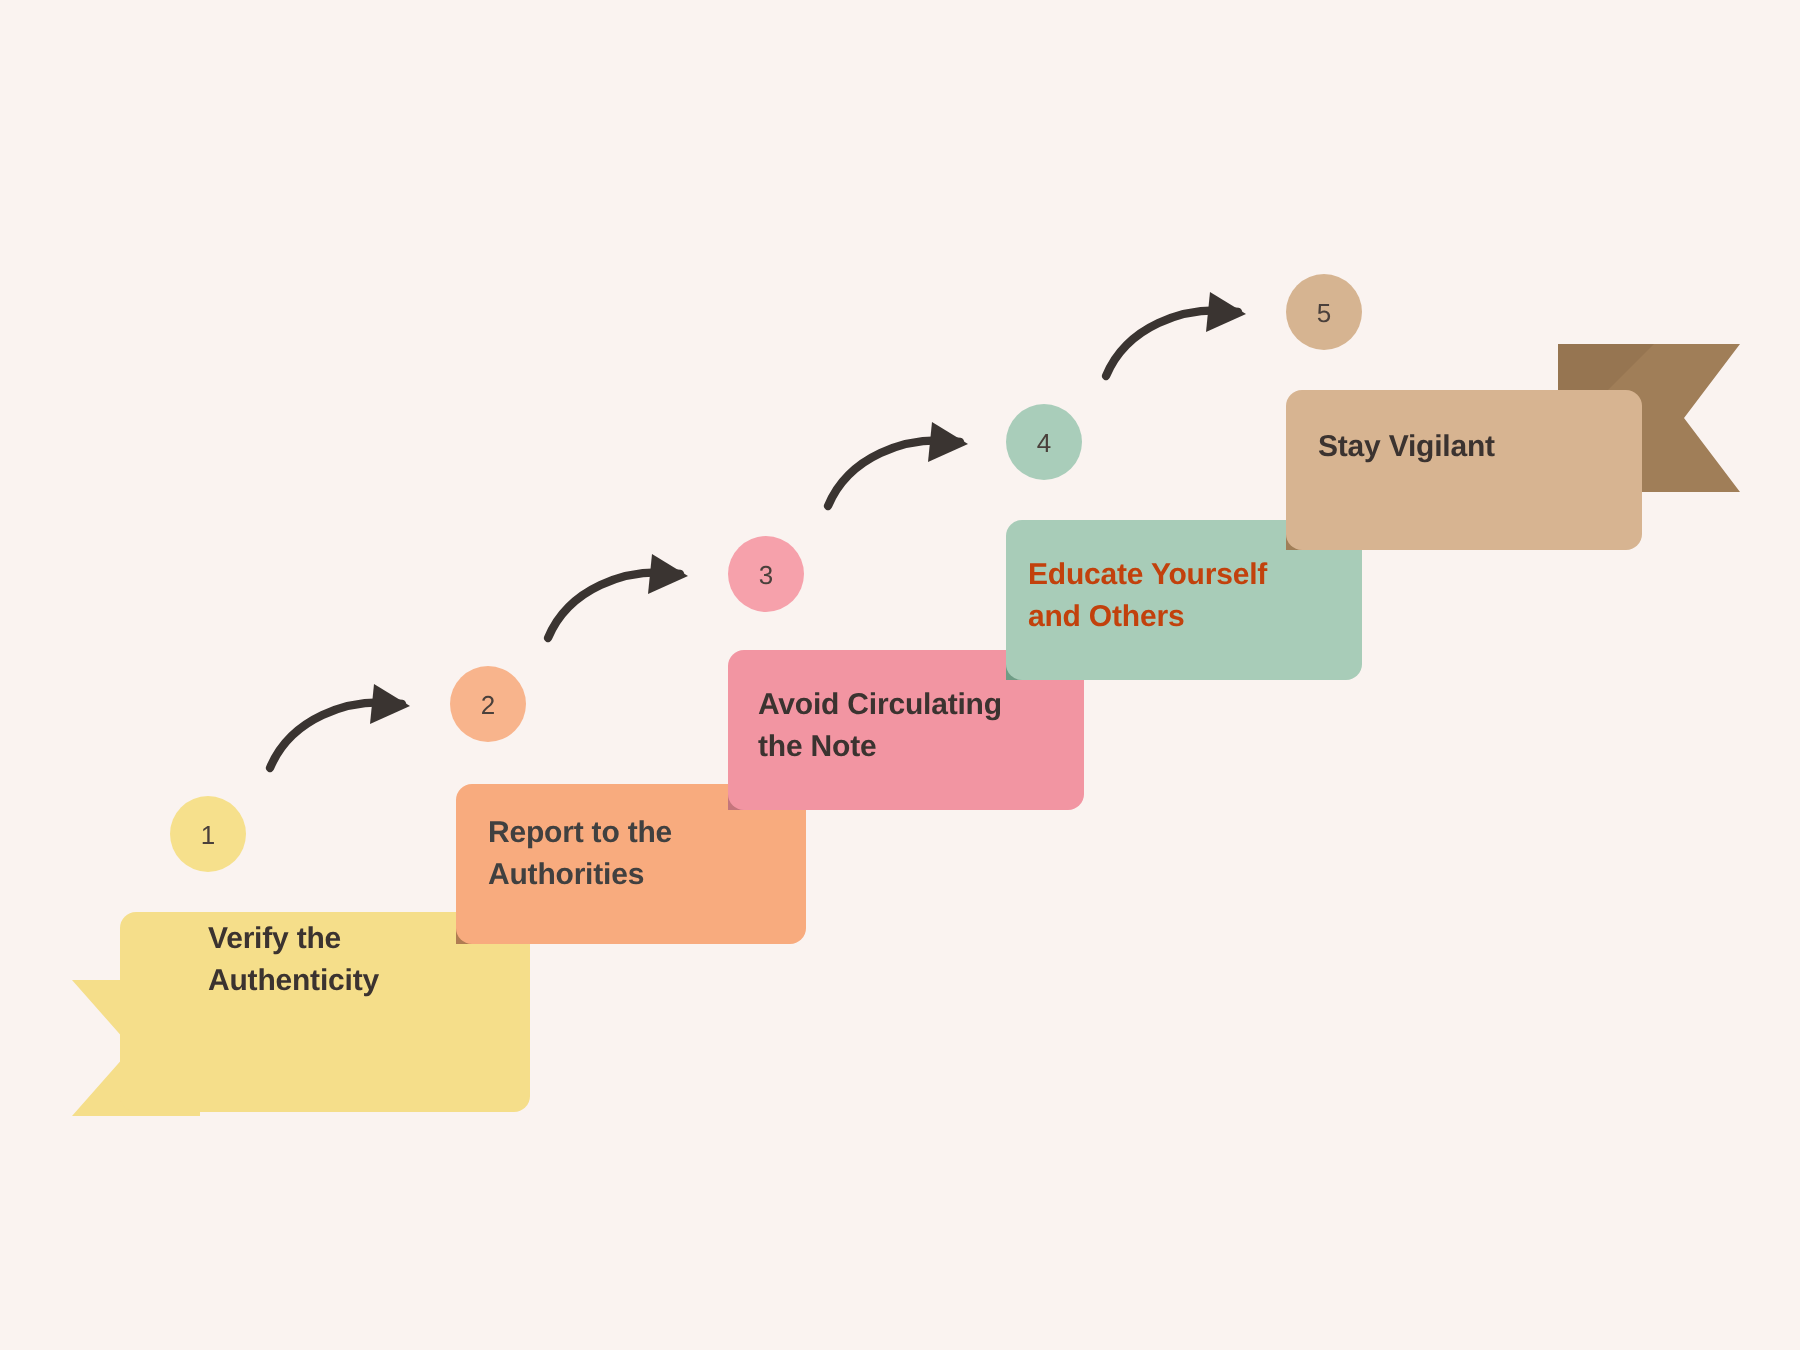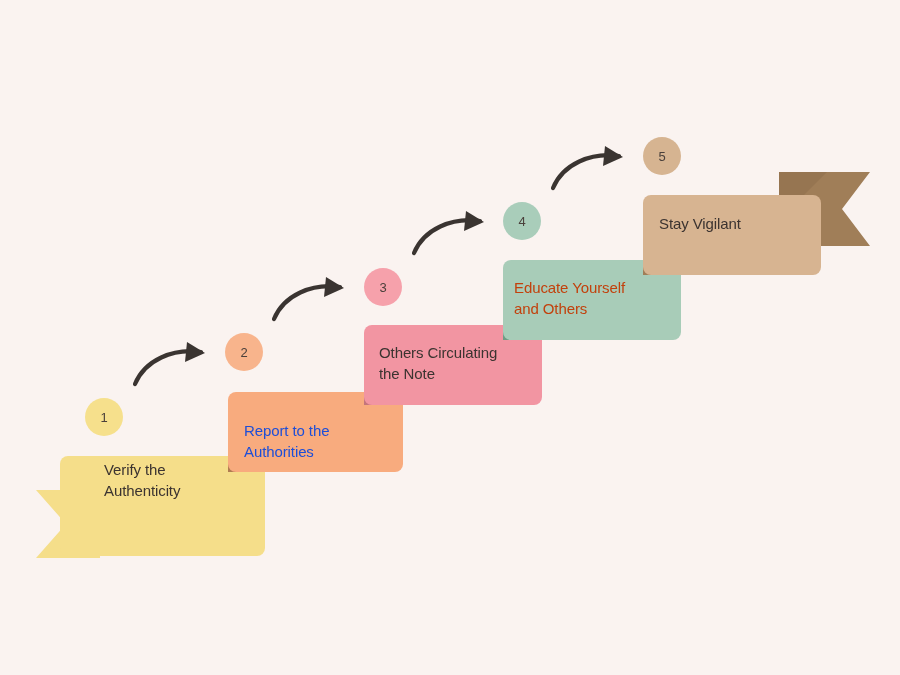--- a/index.html
+++ b/index.html
@@ -5,21 +5,21 @@
   html,body{margin:0;padding:0;}
   body{
     width:900px;height:675px;overflow:hidden;
     background:#faf3f0;
     font-family:"Liberation Sans", sans-serif;
   }
   #stage{position:relative;width:900px;height:675px;}
   #stage svg{position:absolute;left:0;top:0;width:900px;height:675px;}
   .lbl{
     position:absolute;
-    font-weight:normal;
+    font-weight:bold;
     font-size:15px;
     line-height:1.42;
     color:#3b3330;
     letter-spacing:-0.1px;
     white-space:pre-line;
   }
   .num{
     position:absolute;
     width:38px;height:38px;
     border-radius:50%;
@@ -71,24 +71,24 @@
       <g transform="translate(551,152)">
         <path d="M 2 36 C 12 12, 40 0, 68 4" fill="none" stroke="#3a3431" stroke-width="4.2" stroke-linecap="round"></path>
         <path d="M 54 -6 L 72 5 L 52 14 Z" fill="#3a3431"></path>
       </g>
     </svg>
   <div id="overlay">
       <div class="num" style="left: 85px; top: 398px; background: rgb(246, 224, 140);">1</div>
       <div class="lbl" style="left: 104px; top: 459px; color: rgb(59, 51, 48);">Verify the
 Authenticity</div>
       <div class="num" style="left: 225px; top: 333px; background: rgb(248, 180, 140);">2</div>
-      <div class="lbl" style="left: 244px; top: 420px; color: #1d4ed8;">Report to the
+      <div class="lbl" style="left: 244px; top: 406px; color: #404040;">Report to the
 Authorities</div>
       <div class="num" style="left: 364px; top: 268px; background: rgb(246, 161, 171);">3</div>
-      <div class="lbl" style="left: 379px; top: 342px; color: rgb(59, 51, 48);">Others Circulating
+      <div class="lbl" style="left: 379px; top: 342px; color: rgb(59, 51, 48);">Avoid Circulating
 the Note</div>
       <div class="num" style="left: 503px; top: 202px; background: rgb(169, 205, 186);">4</div>
       <div class="lbl" style="left: 514px; top: 277px; color: #c2410c;">Educate Yourself
 and Others</div>
       <div class="num" style="left: 643px; top: 137px; background: rgb(214, 180, 145);">5</div>
       <div class="lbl" style="left: 659px; top: 213px; color: rgb(59, 51, 48);">Stay Vigilant</div>
     </div>
 </div>
 
 </body></html>

